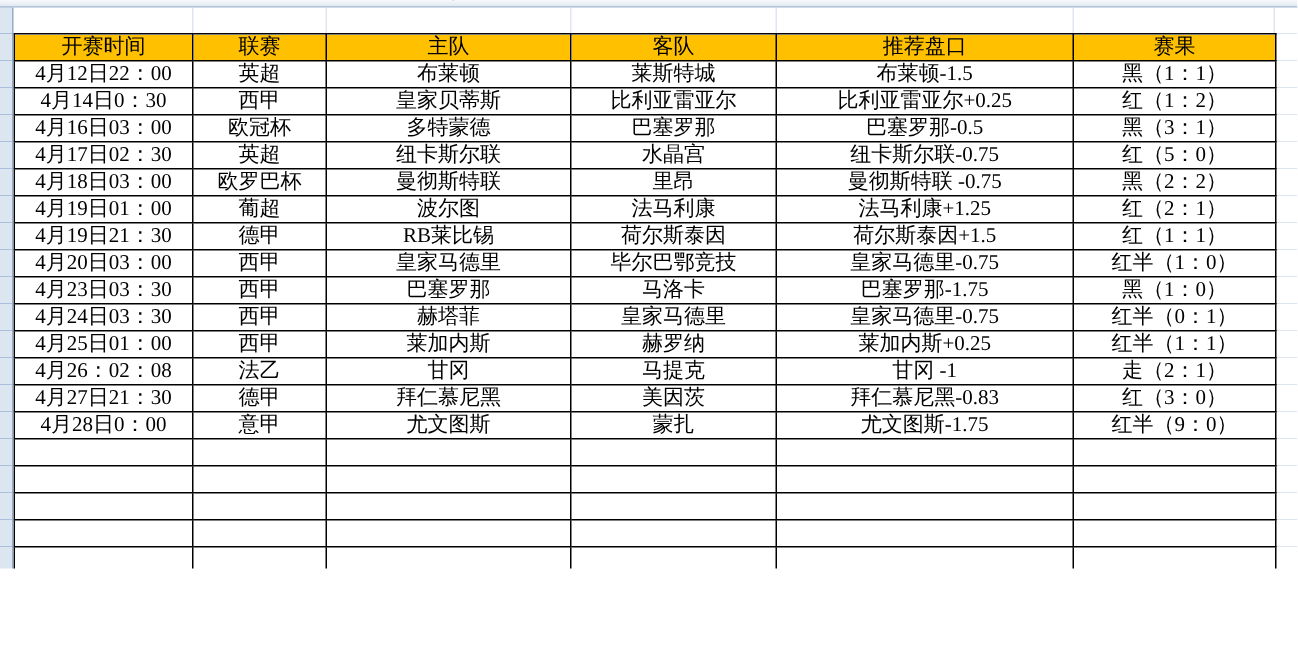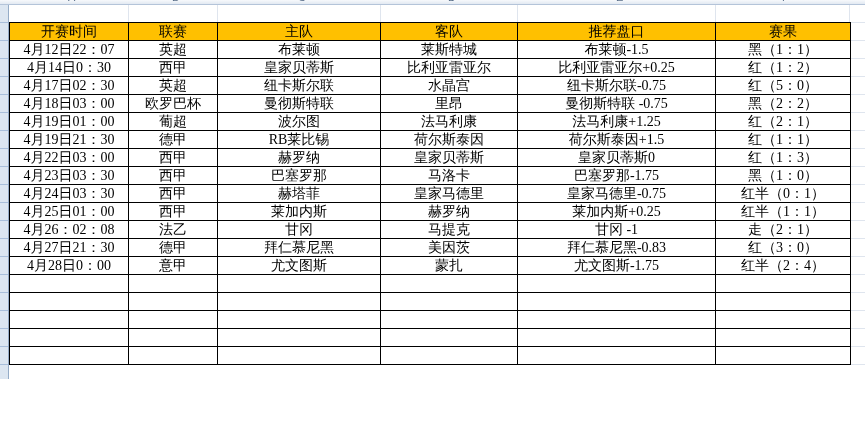--- a/index.html
+++ b/index.html
@@ -79,34 +79,42 @@
           <th>开赛时间</th>
           <th>联赛</th>
           <th>主队</th>
           <th>客队</th>
           <th>推荐盘口</th>
           <th>赛果</th>
         </tr>
       </thead>
     <tbody>
         <tr>
-          <td>4月12日22：07</td>
+          <td>4月12日22：00</td>
           <td>英超</td>
           <td>布莱顿</td>
           <td>莱斯特城</td>
           <td>布莱顿-1.5</td>
           <td class="res-black">黑（1：1）</td>
         </tr>
         <tr>
           <td>4月14日0：30</td>
           <td>西甲</td>
           <td>皇家贝蒂斯</td>
           <td>比利亚雷亚尔</td>
           <td>比利亚雷亚尔+0.25</td>
           <td class="res-red">红（1：2）</td>
+        </tr>
+        <tr>
+          <td>4月16日03：00</td>
+          <td>欧冠杯</td>
+          <td>多特蒙德</td>
+          <td>巴塞罗那</td>
+          <td>巴塞罗那-0.5</td>
+          <td class="res-black">黑（3：1）</td>
         </tr>
         <tr>
           <td>4月17日02：30</td>
           <td>英超</td>
           <td>纽卡斯尔联</td>
           <td>水晶宫</td>
           <td>纽卡斯尔联-0.75</td>
           <td class="res-red">红（5：0）</td>
         </tr>
         <tr>
@@ -127,26 +135,26 @@
         </tr>
         <tr>
           <td>4月19日21：30</td>
           <td>德甲</td>
           <td>RB莱比锡</td>
           <td>荷尔斯泰因</td>
           <td>荷尔斯泰因+1.5</td>
           <td class="res-red">红（1：1）</td>
         </tr>
         <tr>
-          <td>4月22日03：00</td>
-          <td>西甲</td>
-          <td>赫罗纳</td>
-          <td>皇家贝蒂斯</td>
-          <td>皇家贝蒂斯0</td>
-          <td class="res-red">红（1：3）</td>
+          <td>4月20日03：00</td>
+          <td>西甲</td>
+          <td>皇家马德里</td>
+          <td>毕尔巴鄂竞技</td>
+          <td>皇家马德里-0.75</td>
+          <td class="res-red">红半（1：0）</td>
         </tr>
         <tr>
           <td>4月23日03：30</td>
           <td>西甲</td>
           <td>巴塞罗那</td>
           <td>马洛卡</td>
           <td>巴塞罗那-1.75</td>
           <td class="res-black">黑（1：0）</td>
         </tr>
         <tr>
@@ -180,21 +188,21 @@
           <td>美因茨</td>
           <td>拜仁慕尼黑-0.83</td>
           <td class="res-red">红（3：0）</td>
         </tr>
         <tr>
           <td>4月28日0：00</td>
           <td>意甲</td>
           <td>尤文图斯</td>
           <td>蒙扎</td>
           <td>尤文图斯-1.75</td>
-          <td class="res-red">红半（2：4）</td>
+          <td class="res-red">红半（9：0）</td>
         </tr>
         <tr>
           <td>&nbsp;</td>
           <td>&nbsp;</td>
           <td>&nbsp;</td>
           <td>&nbsp;</td>
           <td>&nbsp;</td>
           <td>&nbsp;</td>
         </tr>
         <tr>

